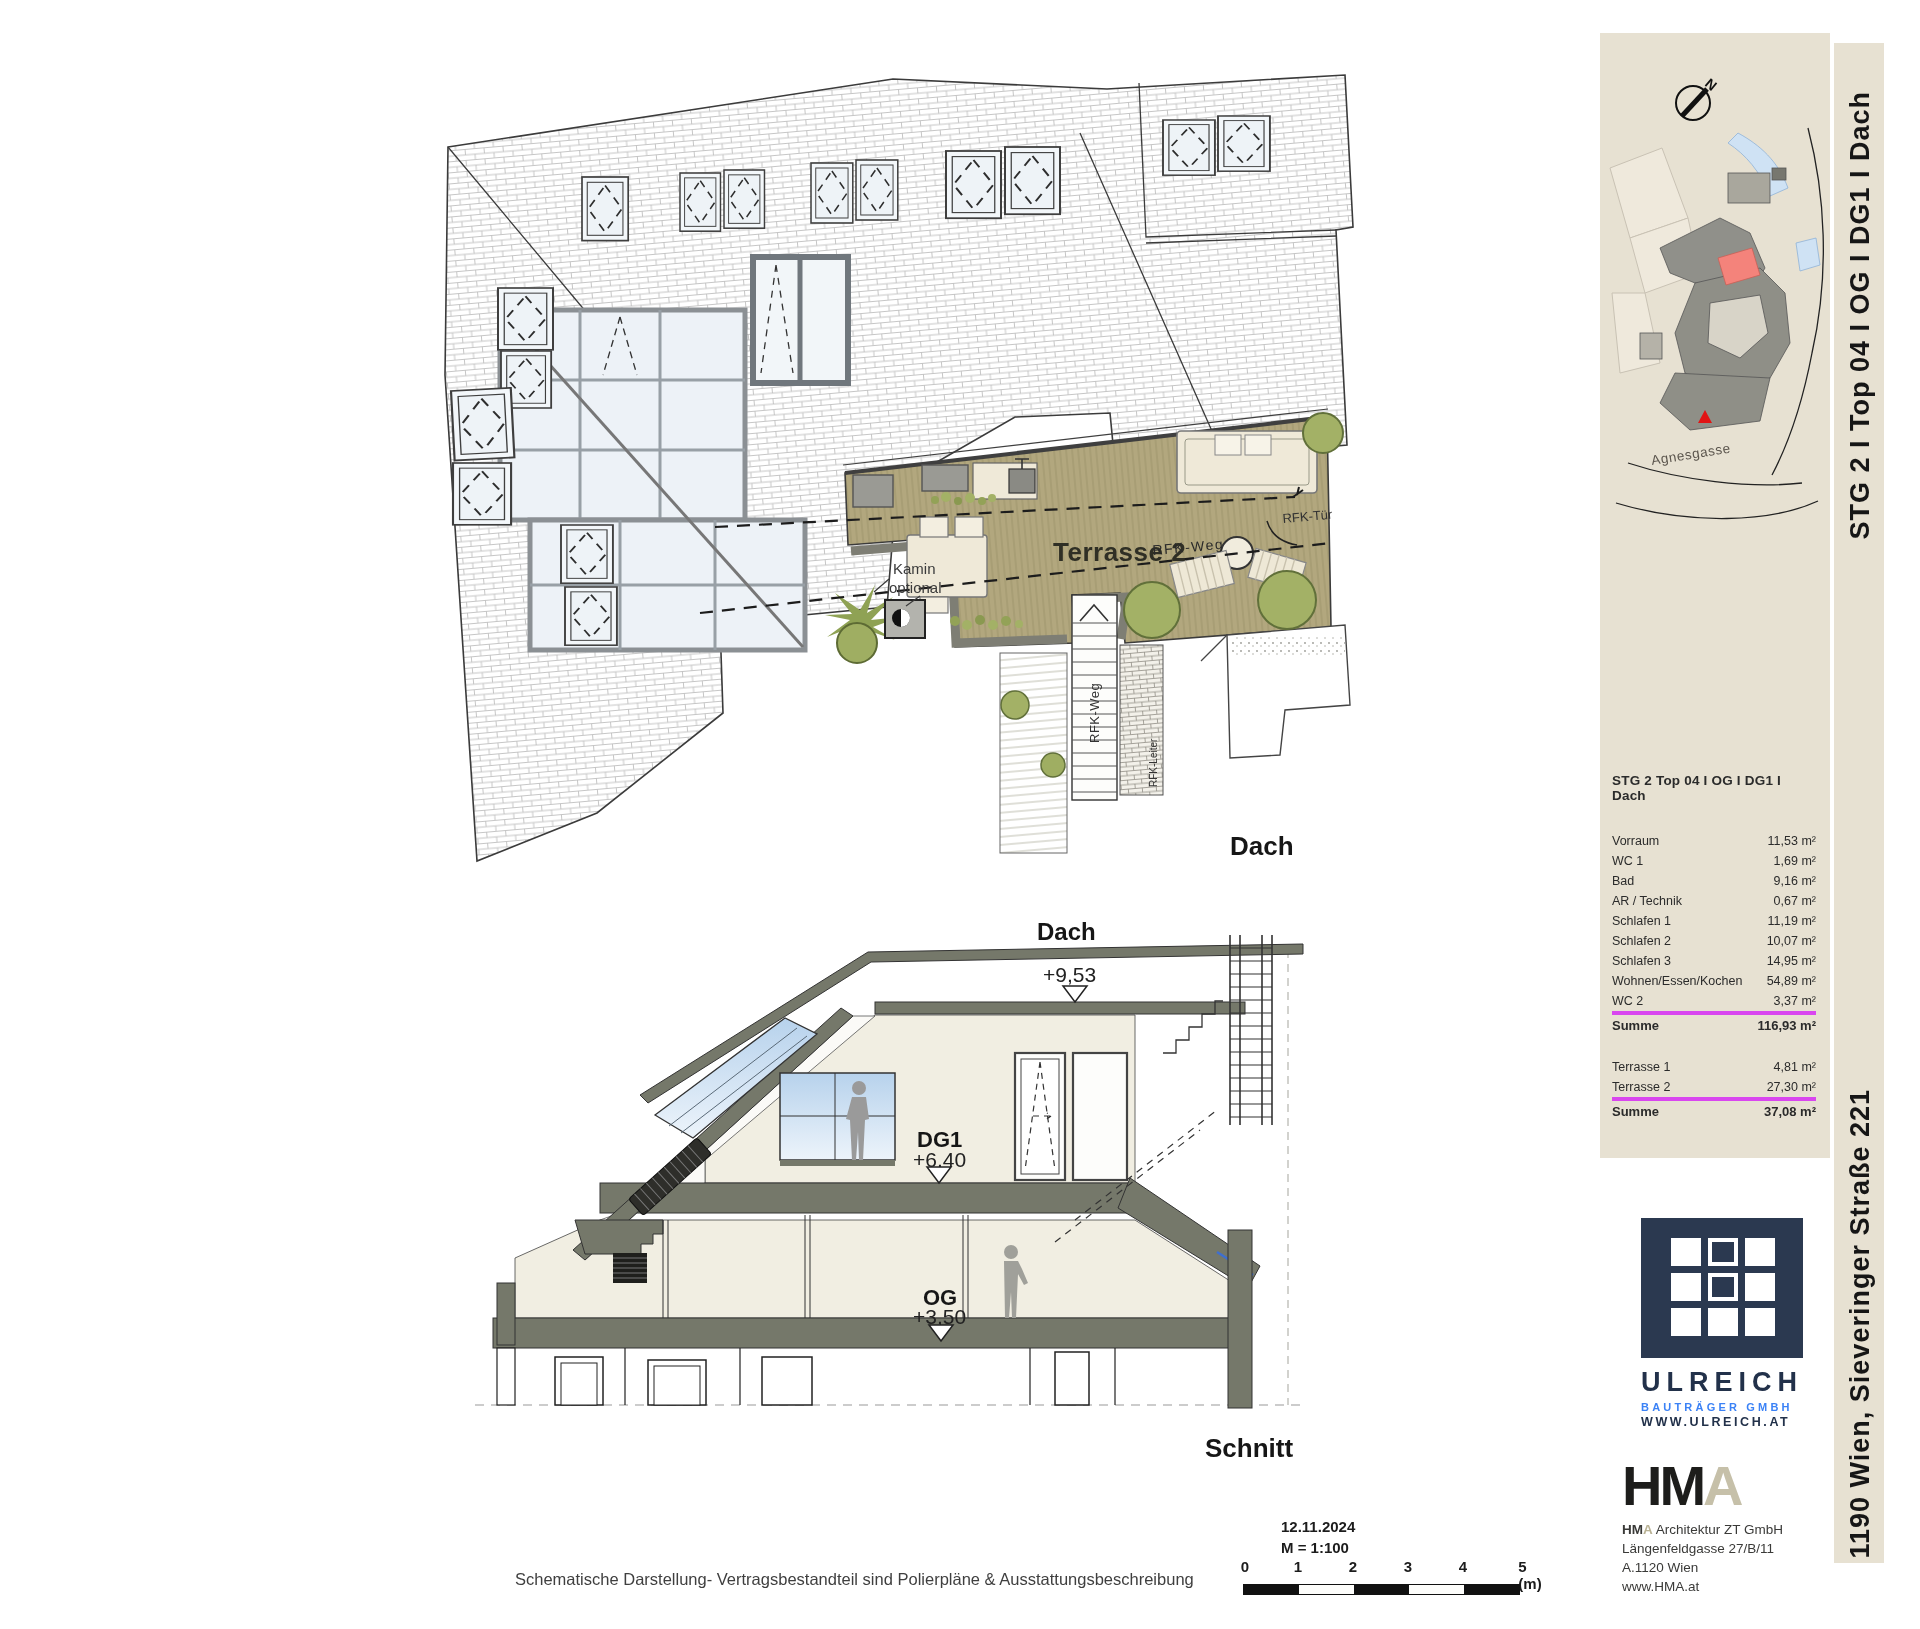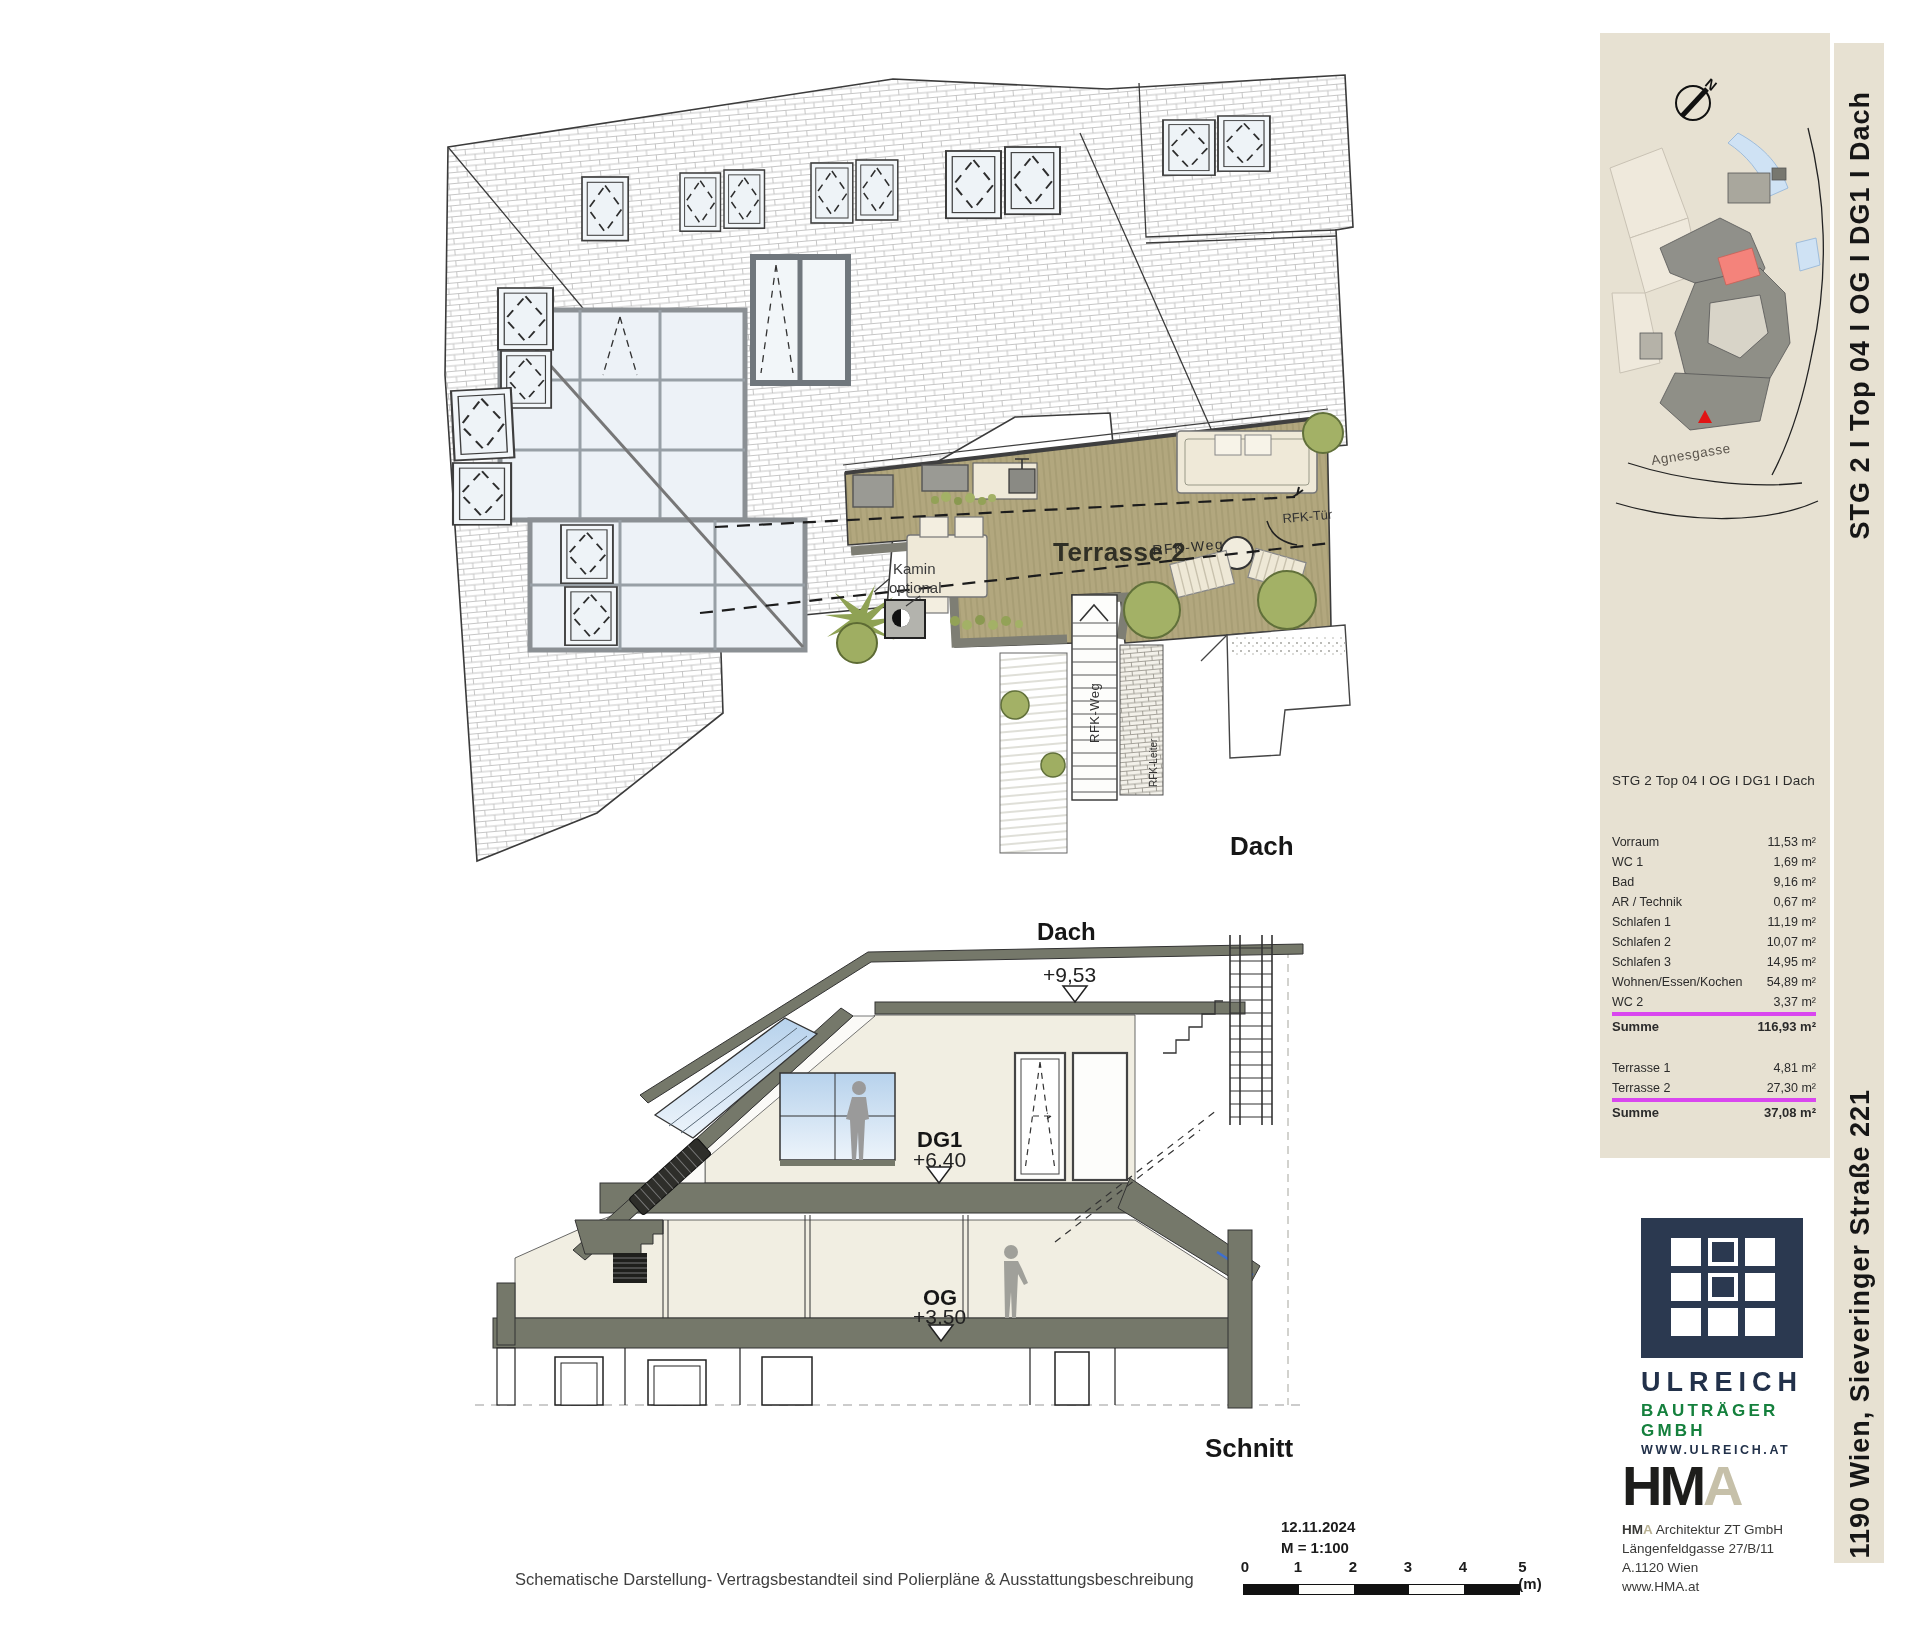--- a/index.html
+++ b/index.html
@@ -9,33 +9,33 @@
   .sidepanel{position:absolute;left:1600px;top:33px;width:230px;height:1125px;background:#e7e1d2;}
   .edgestrip{position:absolute;left:1834px;top:43px;width:50px;height:1520px;background:#e7e1d2;}
   .vtext{writing-mode:vertical-rl;transform:rotate(180deg);font-weight:bold;font-size:27px;
          letter-spacing:1px;color:#161616;white-space:nowrap;}
   .vtop{position:absolute;left:1838px;top:43px;height:545px;width:44px;display:flex;
         align-items:center;justify-content:center;}
   .vbottom{position:absolute;left:1838px;top:1085px;height:478px;width:44px;display:flex;
         align-items:center;justify-content:center;}
   
   .unit-table{position:absolute;left:12px;top:740px;width:204px;color:#2b2b2b;}
-  .ut-title{font-size:13.5px;font-weight:normal;margin-bottom:44px;letter-spacing:.2px;}
+  .ut-title{font-size:13.5px;font-weight:bold;margin-bottom:28px;letter-spacing:.2px;}
   .ut-row{display:flex;justify-content:space-between;font-size:12.5px;line-height:20px;}
   .ut-row.sum{font-weight:bold;font-size:13px;border-top:4px solid #d946ef;line-height:22px;}
   .ut-gap{height:20px;}
   
   .ulreich{position:absolute;left:1622px;top:1218px;width:164px;margin-left:19px;}
   .ul-box{width:162px;height:140px;background:#2b3950;position:relative;}
   .ul-grid{position:absolute;left:30px;top:20px;width:104px;height:100px;display:grid;
            grid-template-columns:repeat(3,30px);grid-template-rows:repeat(3,28px);gap:7px;}
   .ul-cell{background:#fff;}
   .ul-cell.outline{background:transparent;border:4px solid #fff;}
   .ul-name{font-size:27px;font-weight:bold;letter-spacing:6px;color:#22314a;margin-top:9px;text-align:left;}
-  .ul-sub{font-size:17px;font-weight:bold;letter-spacing:3.2px;color:#15803d;margin-top:3px;}
+  .ul-sub{font-size:11px;font-weight:bold;letter-spacing:3.2px;color:#3b82f6;margin-top:3px;}
   .ul-web{font-size:12.5px;font-weight:bold;letter-spacing:2.6px;color:#22314a;margin-top:2px;}
   .hma{position:absolute;left:1622px;top:1458px;width:240px;}
   .hma-logo{font-size:56px;font-weight:bold;letter-spacing:-3px;line-height:56px;color:#1d1d1b;}
   .hma-logo .a{color:#c6c0a9;}
   .hma-lines{font-size:13.5px;color:#3a3a38;line-height:19px;margin-top:6px;}
   
   .disclaimer{position:absolute;left:515px;top:1570px;font-size:16.5px;color:#3f3f3f;}
   .dateblock{position:absolute;left:1281px;top:1516px;font-size:15px;color:#1c1c1c;line-height:21px;}
   .dateblock .d{font-weight:600;}
   .dateblock .m{font-weight:bold;}

